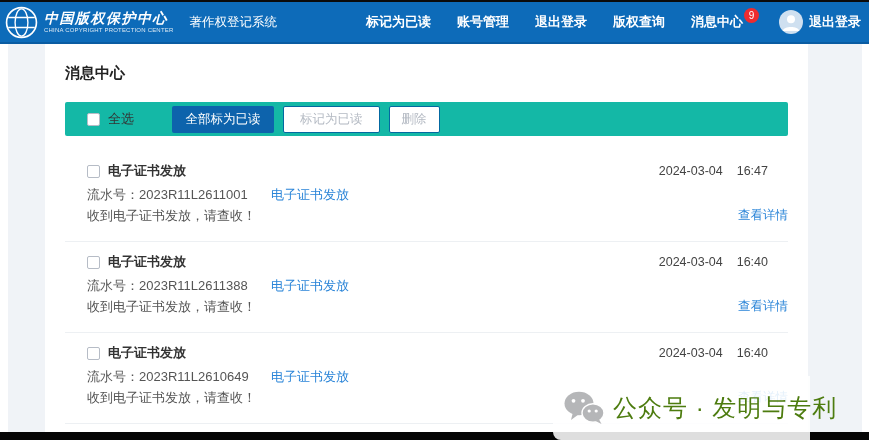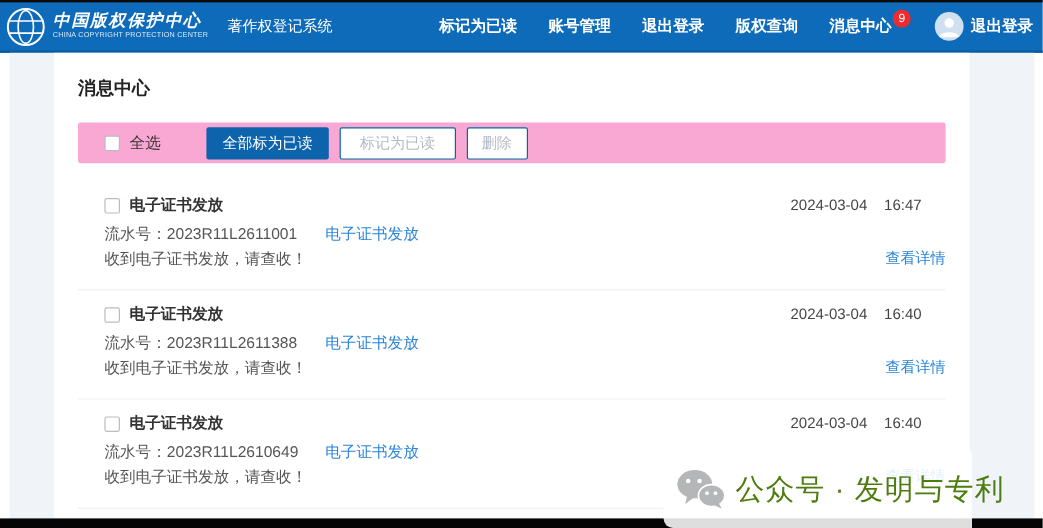--- a/index.html
+++ b/index.html
@@ -37,21 +37,21 @@
   .logout{font-size:13px;font-weight:700;color:#fff;cursor:pointer;white-space:nowrap;}
   
   .page-bg{position:absolute;left:8px;top:44px;width:854px;height:388px;background:#f0f3f7;}
   .content-card{
     position:absolute;left:45px;top:44px;width:763px;height:388px;box-sizing:border-box;
     background:#ffffff;padding:0 20px;
   }
   .page-title{margin:20px 0 0 0;font-size:15px;font-weight:700;color:#222;}
   
   .toolbar{
-    margin-top:19px;height:34px;background:#f9a8d4;border-radius:2px;
+    margin-top:19px;height:34px;background:#14b8a6;border-radius:2px;
     display:flex;align-items:center;padding-left:22px;box-sizing:border-box;
   }
   .cbx{
     appearance:none;-webkit-appearance:none;width:13px;height:13px;margin:0;
     border:1px solid #b6bcc6;border-radius:2px;background:#fff;cursor:pointer;flex:0 0 auto;
   }
   .select-all-label{margin-left:8px;font-size:13px;color:#333;}
   .btn{height:27px;font-size:12.5px;border-radius:2px;cursor:pointer;font-family:inherit;}
   .btn-primary{margin-left:38px;width:102px;background:#0d63ac;color:#fff;border:none;}
   .btn-ghost{margin-left:9px;background:#fff;border:1px solid #0369a1;color:#b4bac3;padding:0 16px;}

